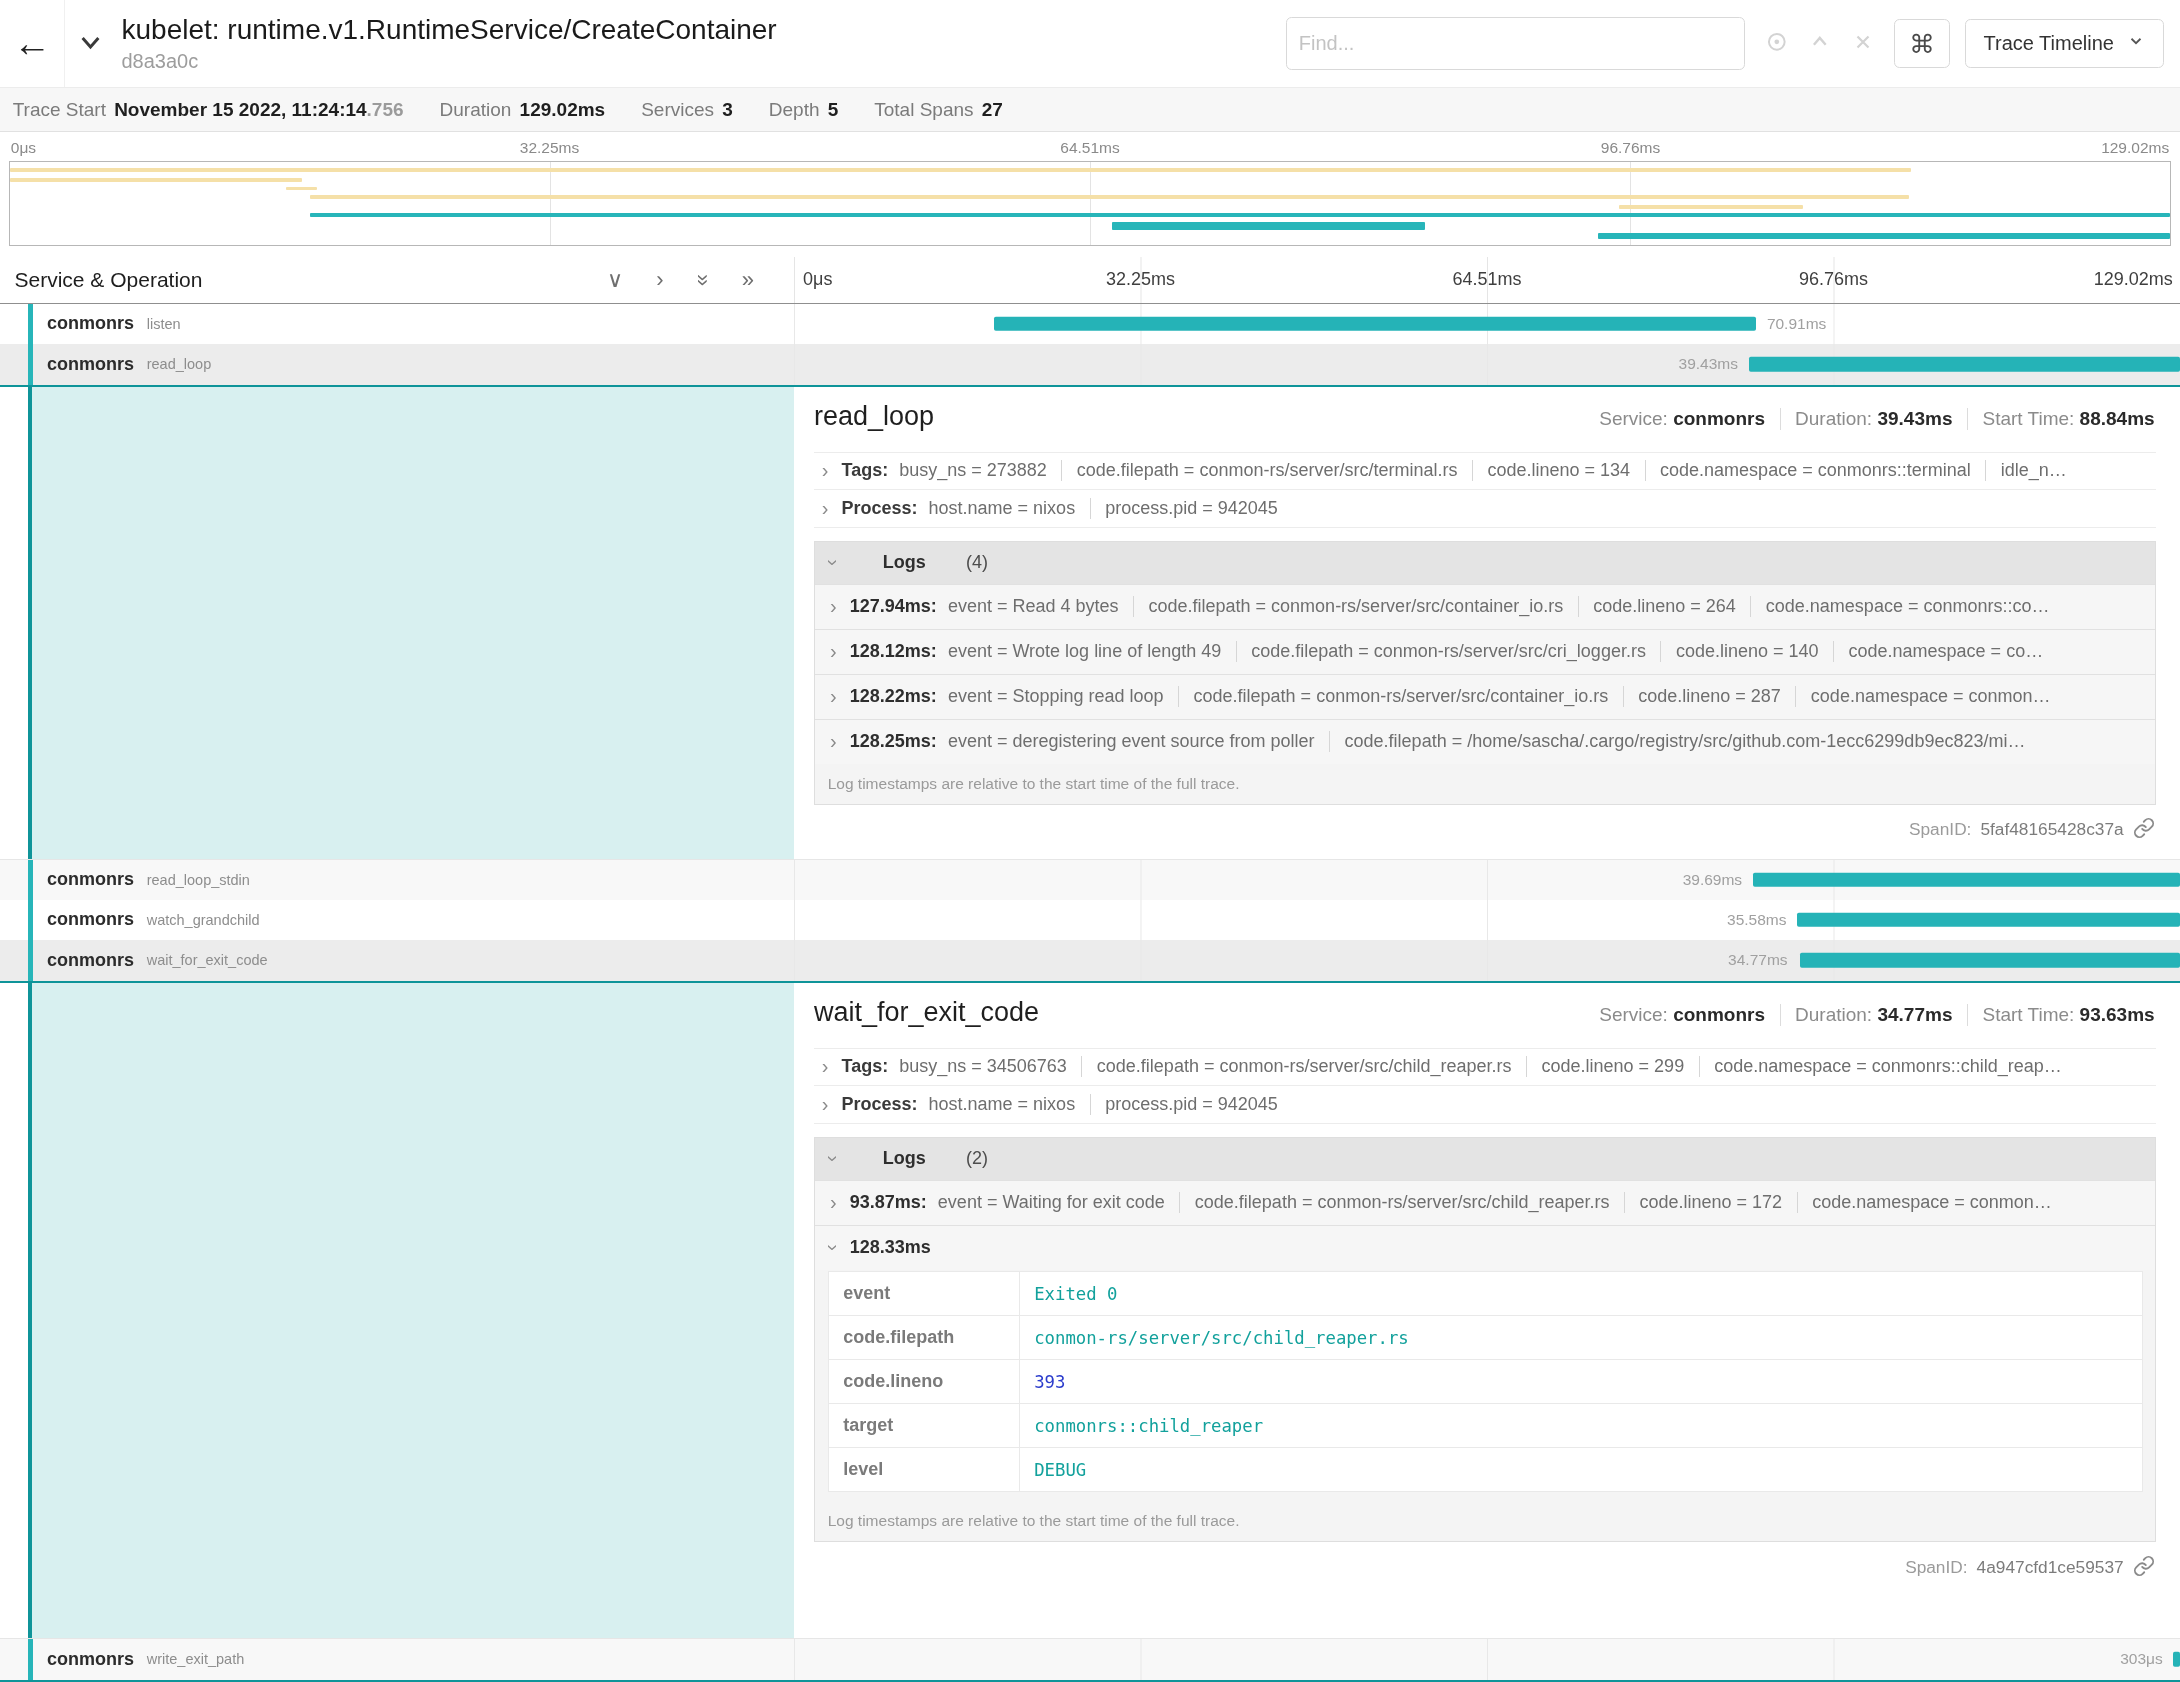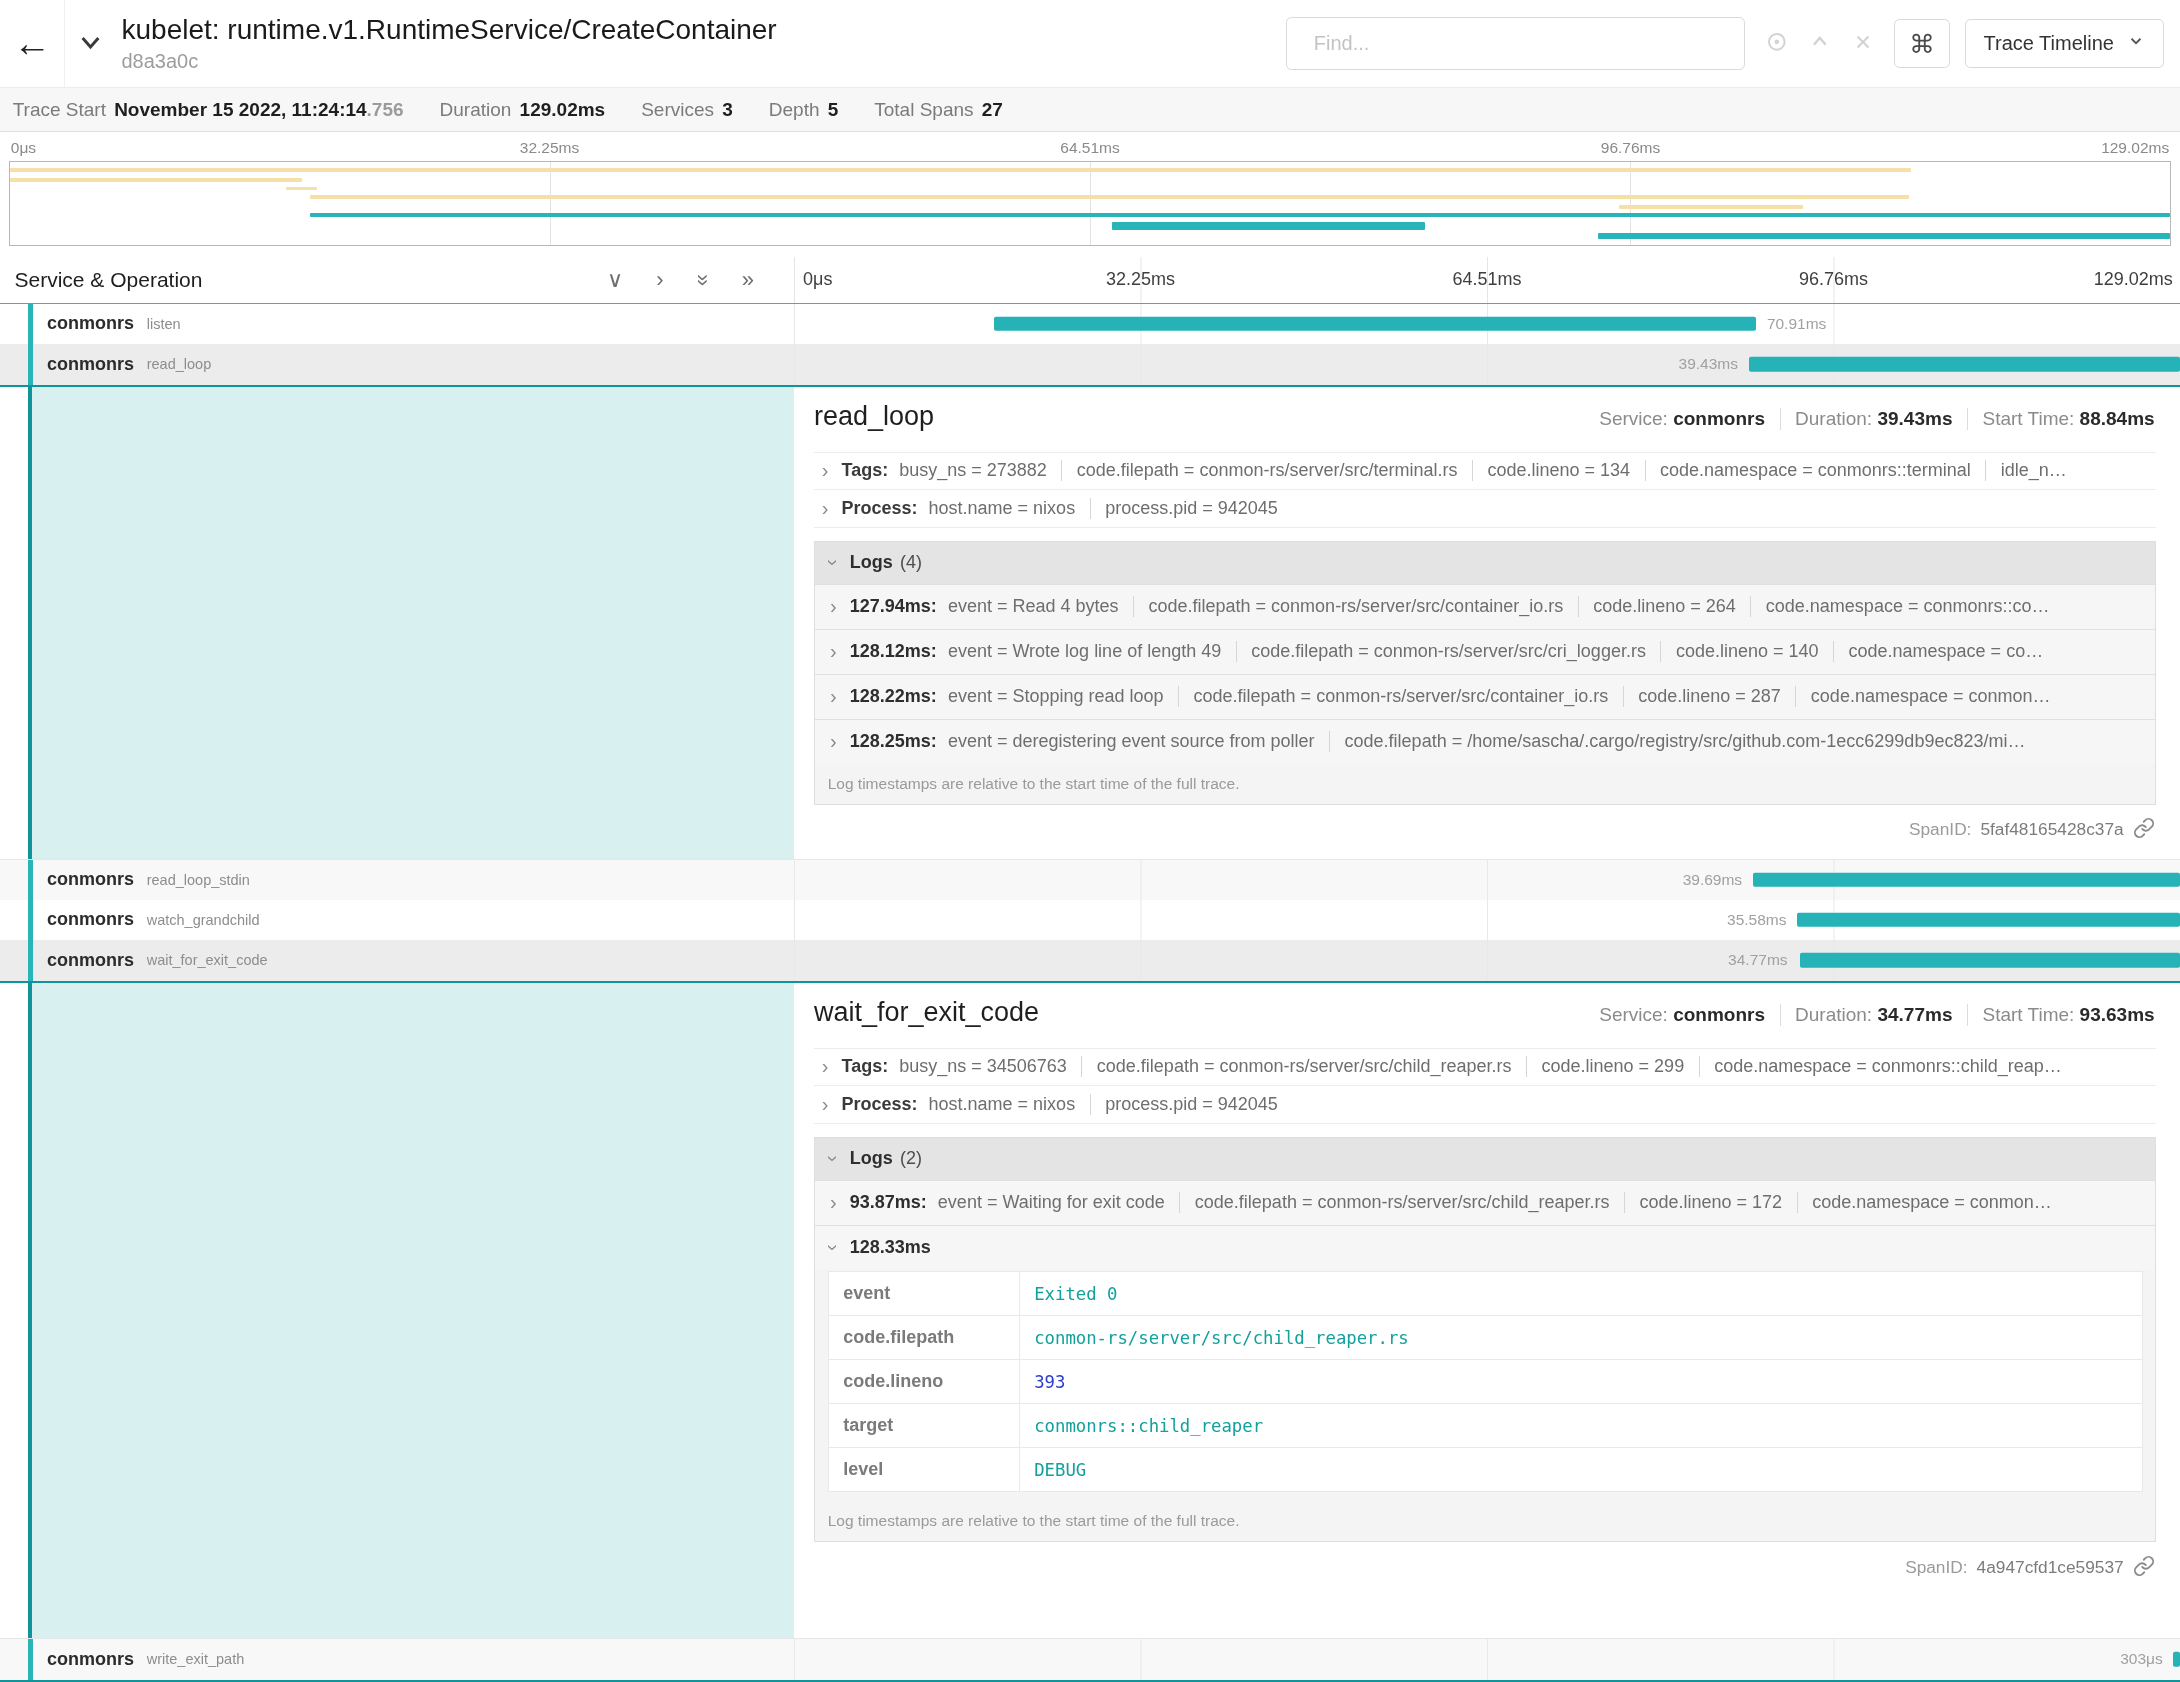--- a/index.html
+++ b/index.html
@@ -12,21 +12,21 @@
 
   
   .topbar { height:87px; display:flex; align-items:center; padding:0 16.4px 0 0; background:#fff; }
   .back-btn { width:65px; height:87px; display:flex; align-items:center; justify-content:center;
     font-size:38px; color:#222; border:none; background:none; border-right:0.9px solid #f0f0f0; cursor:pointer; }
   .hdr-chev { width:51px; height:87px; display:flex; align-items:center; justify-content:center; background:none; border:none; cursor:pointer; }
   .titlebox { margin-left:5.5px; line-height:1.15; }
   .trace-title { font-size:28px; font-weight:500; color:#1a1a1a; }
   .trace-id { font-size:20px; color:#9d9d9d; margin-top:3.6px; }
   .findwrap { margin-left:auto; display:flex; align-items:center; gap:14.5px; }
-  .find-input { width:459px; height:53px; border:0.9px solid #d9d9d9; border-radius:5.5px; padding:0 27px;
+  .find-input { width:459px; height:53px; border:0.9px solid #d9d9d9; border-radius:5.5px; padding:0 12px;
     font-size:20px; color:#555; outline:none; font-family:"Liberation Sans",sans-serif; }
   .find-input::placeholder { color:#c3c3c3; }
   .findicons { display:flex; align-items:center; gap:20px; margin:0 5.5px; }
   .ficon { background:none; border:none; padding:0; display:flex; cursor:default; }
   .kbd-btn { min-width:56px; height:49px; border:0.9px solid #d9d9d9; border-radius:5.5px; background:#fff;
     font-size:25.5px; color:#4a4a4a; display:flex; align-items:center; justify-content:center; cursor:pointer; }
   .view-btn { height:49px; border:0.9px solid #d9d9d9; border-radius:5.5px; background:#fff; padding:0 18px;
     font-size:20px; color:#333; display:flex; align-items:center; gap:12.7px; cursor:pointer; }
 
   
@@ -93,21 +93,21 @@
   .acc { display:flex; align-items:center; min-height:38px; border-bottom:0.9px solid #ececec;
     font-size:18px; color:#6e6e6e; white-space:nowrap; overflow:hidden; cursor:pointer; }
   .acc.first { border-top:0.9px solid #ececec; margin-top:3.6px; }
   .chev { color:#8a8a8a; font-size:20px; width:22px; text-align:center; flex:none; }
   .chev.open { display:inline-block; transform:rotate(90deg); }
   .acc-label { font-weight:700; color:#3a3a3a; margin:0 11px 0 5.5px; }
   .kvf { color:#6e6e6e; flex:none; }
   .kvf + .kvf { border-left:0.9px solid #d6d6d6; margin-left:14.5px; padding-left:14.5px; }
   .logs { background:#f4f4f4; border:0.9px solid #dedede; margin-top:12.7px; }
   .logs-head { background:#e4e4e4; height:42px; display:flex; align-items:center; padding-left:7.3px;
-    font-size:18px; color:#2e2e2e; cursor:pointer; }
+    font-size:18px; color:#2e2e2e; cursor:pointer;gap:33px; }
   .logs-head b { margin:0 7.3px 0 5.5px; }
   .logs-count { color:#4d4d4d; }
   .logrow { display:flex; align-items:center; min-height:45px; border-top:0.9px solid #e1e1e1;
     font-size:18px; padding-left:7.3px; white-space:nowrap; overflow:hidden; cursor:pointer; background:#f6f6f6; }
   .lts { font-weight:700; color:#2e2e2e; margin:0 11px 0 5.5px; }
   .lognote { font-size:15.5px; color:#9a9a9a; padding:11px 0 11px 12.7px; }
   .kvtable { width:calc(100% - 25.5px); margin:1.8px 12.7px 9px; border-collapse:collapse; background:#fff; font-size:18px; }
   .kvtable td { border:0.9px solid #e9e9e9; padding:11px 14.5px; }
   .kvtable td.k { width:191px; color:#7a7a7a; font-weight:700; }
   .kvtable td.v { font-family:"DejaVu Sans Mono", monospace; font-size:17.3px; color:#12a19c; }

